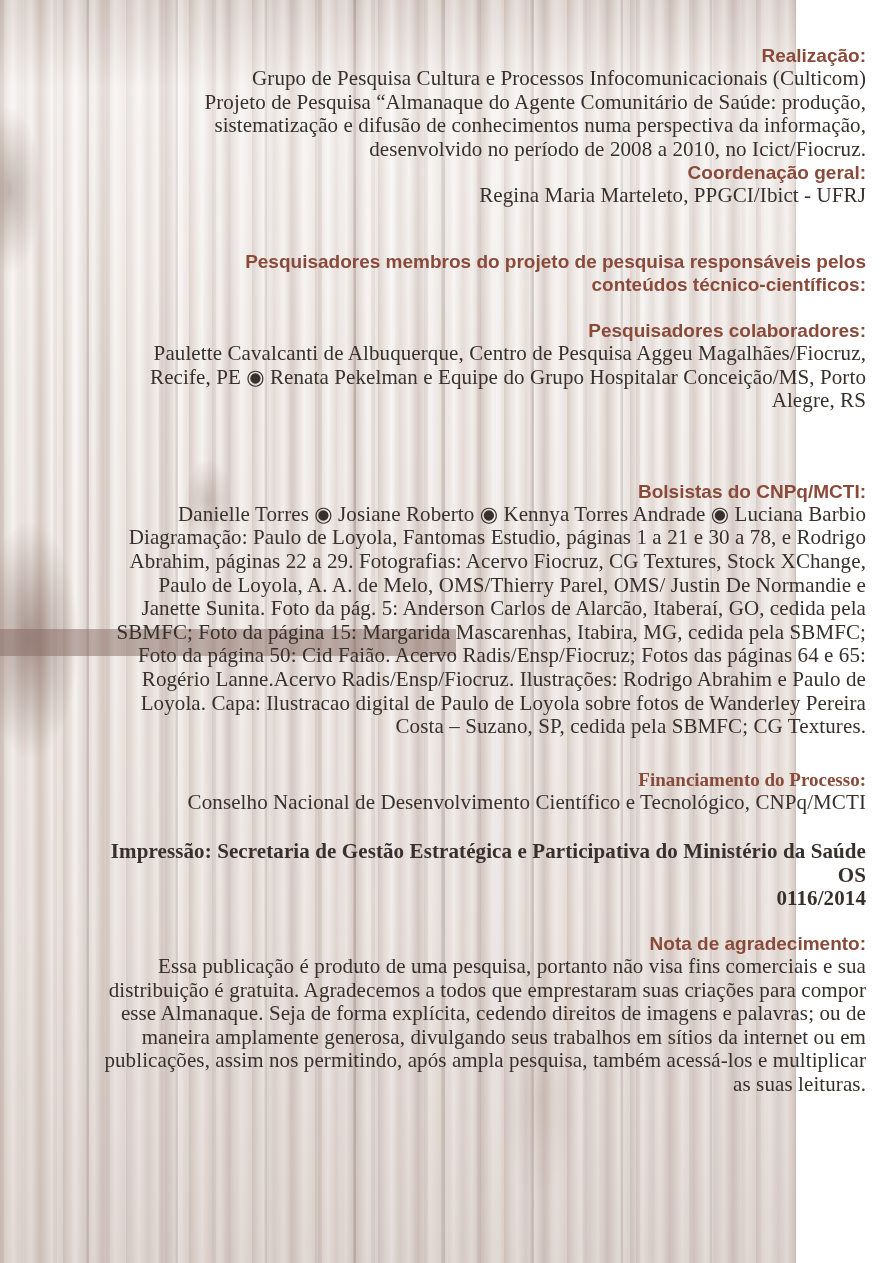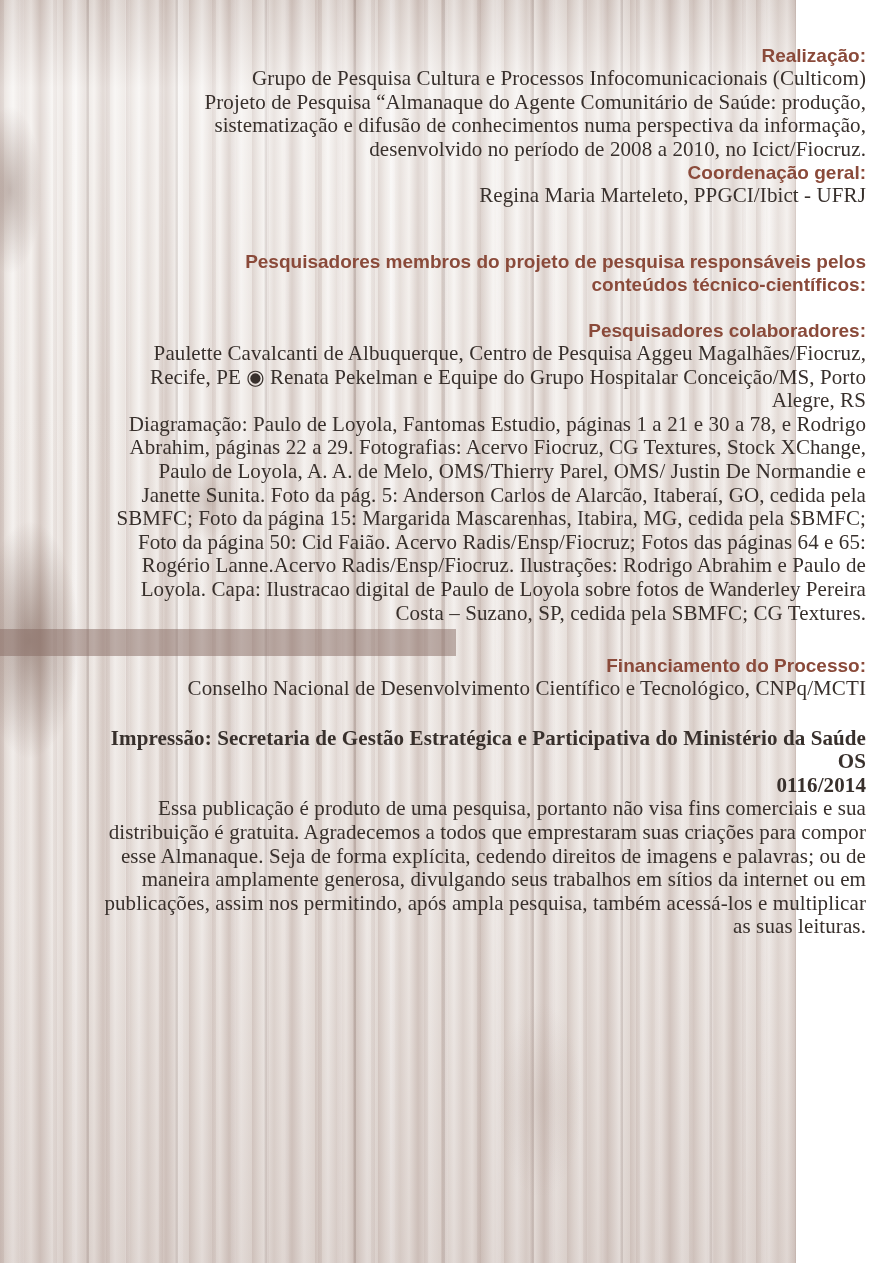--- a/index.html
+++ b/index.html
@@ -49,21 +49,21 @@
   }
   p{
     font-size:21px;line-height:23.6px;margin:0;
     white-space:pre-line;letter-spacing:0.1px;
   }
   .mt-coord{}
   .mt-membros{margin-top:42px;}
   .mt-colab{margin-top:23px;margin-left:24px;}
   .mt-bolsistas{margin-top:67px;}
   .mt-design{margin-top:19px;}
-  .mt-fin{margin-top:29px;}
+  .mt-fin{margin-top:29px;font-family:Liberation Serif, serif;}
   .mt-impressao{margin-top:26px;font-weight:bold;}
   .mt-nota{margin-top:21px;}
 </style>
 </head>
 <body>
 
 <div class="page">
   <div class="band"></div>
 
   <div class="col">
@@ -86,20 +86,24 @@
 conteúdos técnico-científicos:</h2>
     </section>
 
     <section>
       <h2 class="mt-colab">Pesquisadores colaboradores:</h2>
       <p>Paulette Cavalcanti de Albuquerque, Centro de Pesquisa Aggeu Magalhães/Fiocruz,
 Recife, PE ◉ Renata Pekelman e Equipe do Grupo Hospitalar Conceição/MS, Porto
 Alegre, RS</p>
     </section>
 
+    <section>
+      <h2 class="mt-bolsistas">Bolsistas do CNPq/MCTI:</h2>
+      <p>Danielle Torres ◉ Josiane Roberto ◉ Kennya Torres Andrade ◉ Luciana Barbio</p>
+    </section>
 
     <section>
       <p>Diagramação: Paulo de Loyola, Fantomas Estudio, páginas 1 a 21 e 30 a 78, e Rodrigo
 Abrahim, páginas 22 a 29. Fotografias: Acervo Fiocruz, CG Textures, Stock XChange,
 Paulo de Loyola, A. A. de Melo, OMS/Thierry Parel, OMS/ Justin De Normandie e
 Janette Sunita. Foto da pág. 5: Anderson Carlos de Alarcão, Itaberaí, GO, cedida pela
 SBMFC; Foto da página 15: Margarida Mascarenhas, Itabira, MG, cedida pela SBMFC;
 Foto da página 50: Cid Faião. Acervo Radis/Ensp/Fiocruz; Fotos das páginas 64 e 65:
 Rogério Lanne.Acervo Radis/Ensp/Fiocruz. Ilustrações: Rodrigo Abrahim e Paulo de
 Loyola. Capa: Ilustracao digital de Paulo de Loyola sobre fotos de Wanderley Pereira
@@ -110,20 +114,21 @@
       <h2 class="mt-fin">Financiamento do Processo:</h2>
       <p>Conselho Nacional de Desenvolvimento Científico e Tecnológico, CNPq/MCTI</p>
     </section>
 
     <section>
       <p class="mt-impressao">Impressão: Secretaria de Gestão Estratégica e Participativa do Ministério da Saúde  OS
 0116/2014</p>
     </section>
 
     <section>
+      <h2 class="mt-nota">Nota de agradecimento:</h2>
       <p>Essa publicação é produto de uma pesquisa, portanto não visa fins comerciais e sua
 distribuição é gratuita. Agradecemos a todos que emprestaram suas criações para compor
 esse Almanaque. Seja de forma explícita, cedendo direitos de imagens e palavras; ou de
 maneira amplamente generosa, divulgando seus trabalhos em sítios da internet ou em
 publicações, assim nos permitindo, após ampla pesquisa, também acessá-los e multiplicar
 as suas leituras.</p>
     </section>
 
   </div>
 </div>

